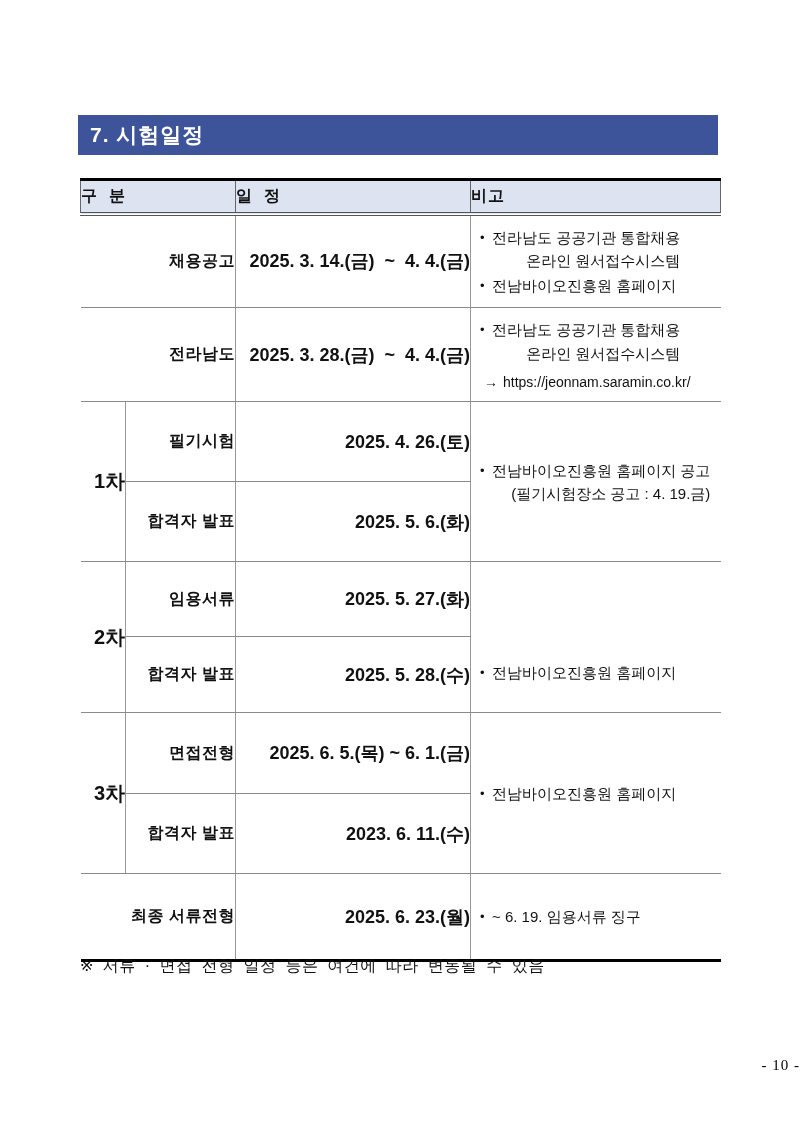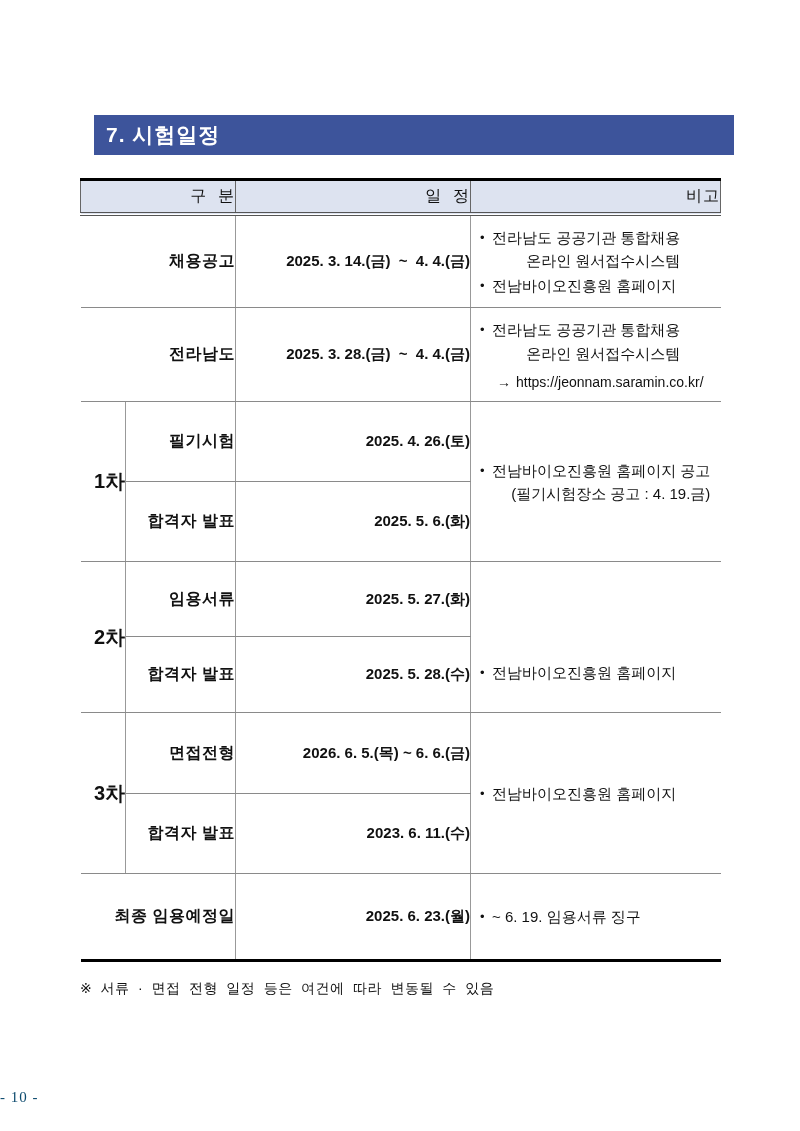--- a/index.html
+++ b/index.html
@@ -6,84 +6,84 @@
   html, body { margin: 0; padding: 0; }
   body {
     width: 800px; height: 1131px; background: #ffffff;
     font-family: "Liberation Sans", "DejaVu Sans", sans-serif;
     color: #111;
   }
   .page { position: relative; width: 800px; height: 1131px; overflow: hidden; }
 
   
   .band {
-    position: absolute; left: 94px; top: 115px; width: 640px; height: 40px;
+    position: absolute; left: 78px; top: 115px; width: 640px; height: 40px;
     background: var(--band-bg, #3d549b); color: #ffffff;
     display: flex; align-items: center; padding-left: 12px;
     font-size: 21px; font-weight: bold; letter-spacing: 1px;
   }
 
   
   table.sched {
     position: absolute; left: 80px; top: 178px; width: 640px;
     border-collapse: collapse; table-layout: fixed;
   }
   col.c1 { width: 45px; }  col.c2 { width: 110px; }
   col.c3 { width: 235px; } col.c4 { width: 250px; }
 
   th, td { padding: 0; vertical-align: middle; }
 
   thead th {
     height: 34px; background: var(--header-bg, #dde3f0);
     border-top: 3px solid #000;
     border-bottom: 4px double #555;
     border-left: 1px solid #666; border-right: 1px solid #666;
-    font-size: 16px; font-weight: normal; text-align: right;
+    font-size: 16px; font-weight: bold; text-align: left;
     white-space: pre; letter-spacing: 1px; margin-top: 9px;
   }
 
   tbody td { font-size: 16px; font-weight: bold; text-align: right; }
   td.lab  { letter-spacing: 0.5px; }
   td.grp  { font-size: 20px; }
-  td.date { white-space: pre; font-size: 15px; }
+  td.date { white-space: pre; font-size: 18px; }
 
   .vr  { border-right: 1px solid #999; }
   .bb  { border-bottom: 1px solid #8a8a8a; }
   .bbk { border-bottom: 3px solid #000; }
 
   tr.h86 { height: 86px; } tr.h88 { height: 88px; }
   tr.h80 { height: 80px; } tr.h75 { height: 75px; }
   tr.h76 { height: 76px; } tr.h81 { height: 81px; }
   tr.h87 { height: 87px; }
 
   td.rem {
     text-align: left; font-weight: normal; font-size: 15px;
     padding: 8px 4px 8px 9px; line-height: 1.55; color: #111;
   }
   td.rem.low { vertical-align: bottom; padding-bottom: 26px; }
 
   .rline { display: flex; align-items: flex-start; margin: 2px 0; }
   .bul { flex: 0 0 12px; text-align: left; font-size: 13px; line-height: 23px; }
   .rtx { display: block; text-align: right; }
   .nw  { white-space: nowrap; }
-  .urlline { margin-top: 7px; padding-left: 4px; font-size: 14px; font-weight: normal; text-align: center; }
+  .urlline { margin-top: 7px; padding-left: 4px; font-size: 14px; font-weight: normal; }
   .arr { margin-right: 5px; }
 
   
   .note {
-    position: absolute; left: 80px; top: 980px; width: 660px;
-    font-size: 14px; letter-spacing: 0.5px; word-spacing: 4px; color: #111;
+    position: absolute; left: 80px; top: 956px; width: 660px;
+    font-size: 16px; letter-spacing: 0.5px; word-spacing: 4px; color: #111;
     white-space: nowrap;
   }
 
   
   .pageno {
     position: absolute; left: 0; top: 1057px; width: 100%;
-    text-align: left; font-family: "Liberation Serif", "DejaVu Serif", serif;
-    font-size: 15px; color: #0c4a6e; letter-spacing: 1px; margin-top: 32px;
+    text-align: right; font-family: "Liberation Serif", "DejaVu Serif", serif;
+    font-size: 15px; color: #000000; letter-spacing: 1px;
   }
 </style>
 </head>
 <body>
 
 <div class="page">
 
   <div class="band">
     <span>7. 시험일정</span>
   </div>
@@ -172,36 +172,36 @@
       </tr>
 
       <tr class="h76">
         <td class="lab vr bb">합격자 발표</td>
         <td class="date vr bb">2025. 5. 28.(수)</td>
       </tr>
 
       <tr class="h81">
         <td rowspan="2" class="grp vr bb">3차</td>
         <td class="lab vr bb">면접전형</td>
-        <td class="date vr bb">2026. 6. 5.(목) ~ 6. 6.(금)</td>
+        <td class="date vr bb">2025. 6. 5.(목) ~ 6. 1.(금)</td>
         <td rowspan="2" class="rem bb">
           <div class="rline">
             <span class="bul">•</span>
             <span class="rtx nw">전남바이오진흥원 홈페이지</span>
           </div>
         </td>
       </tr>
 
       <tr class="h80">
         <td class="lab vr bb">합격자 발표</td>
         <td class="date vr bb">2023. 6. 11.(수)</td>
       </tr>
 
       <tr class="h87">
-        <td colspan="2" class="lab vr bbk">최종 임용예정일</td>
+        <td colspan="2" class="lab vr bbk">최종 서류전형</td>
         <td class="date vr bbk">2025. 6. 23.(월)</td>
         <td class="rem bbk">
           <div class="rline">
             <span class="bul">•</span>
             <span class="rtx nw">~ 6. 19. 임용서류 징구</span>
           </div>
         </td>
       </tr>
 
     </tbody>

